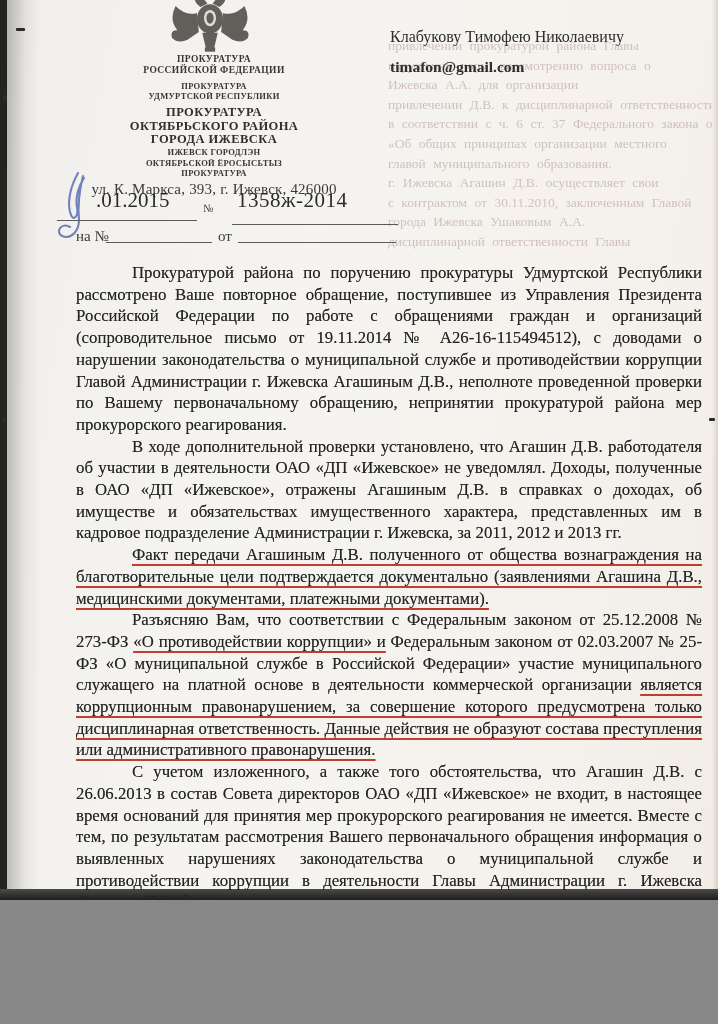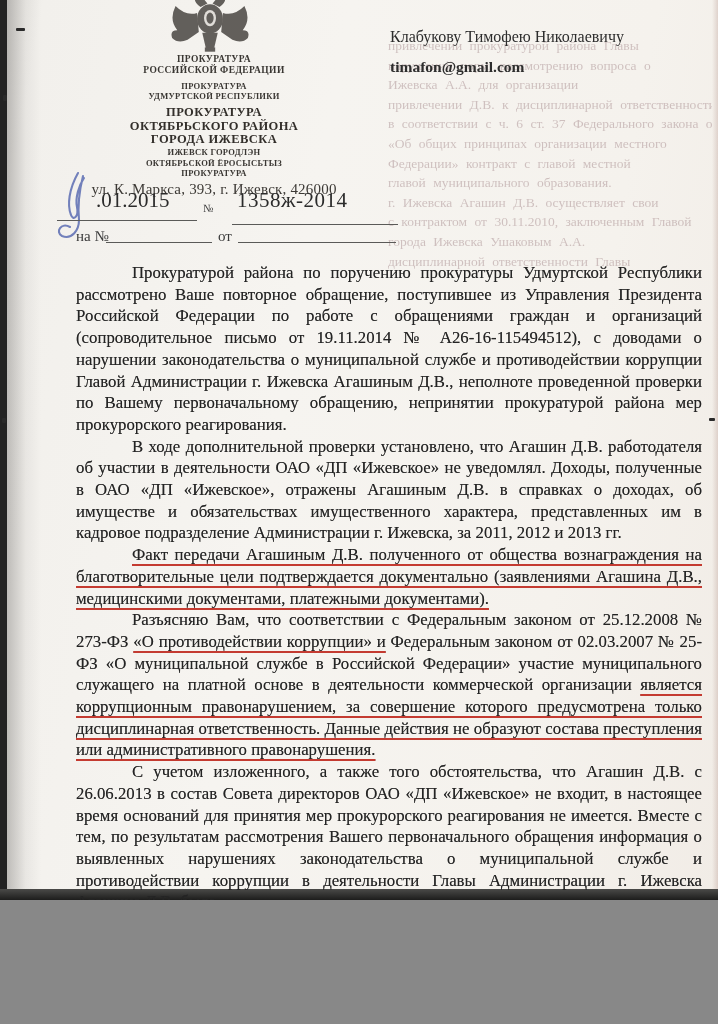--- a/index.html
+++ b/index.html
@@ -78,21 +78,20 @@
   <div class="speck" style="left:2px;top:418px;width:4px;height:5px;"></div>
   <div class="speck" style="left:709px;top:418px;width:6px;height:3px;"></div>
 
   <div class="bleed">
       <div>привлечении прокуратурой района Главы</div>
       <div>нарушений норм, рассмотрению вопроса о</div>
       <div>Ижевска А.А. для организации</div>
       <div>привлечении Д.В. к дисциплинарной ответственности.</div>
       <div>в соответствии с ч. 6 ст. 37 Федерального закона от</div>
       <div>«Об общих принципах организации местного</div>
-      <div>Федерации» контракт с главой местной</div>
       <div>главой муниципального образования.</div>
       <div>г. Ижевска Агашин Д.В. осуществляет свои</div>
       <div>с контрактом от 30.11.2010, заключенным Главой</div>
       <div>города Ижевска Ушаковым А.А.</div>
       <div>дисциплинарной ответственности Главы</div>
     </div>
 
   <div class="emblem">
     <svg viewBox="0 0 100 72" width="88" height="62">
       <g fill="#4f4b47">

